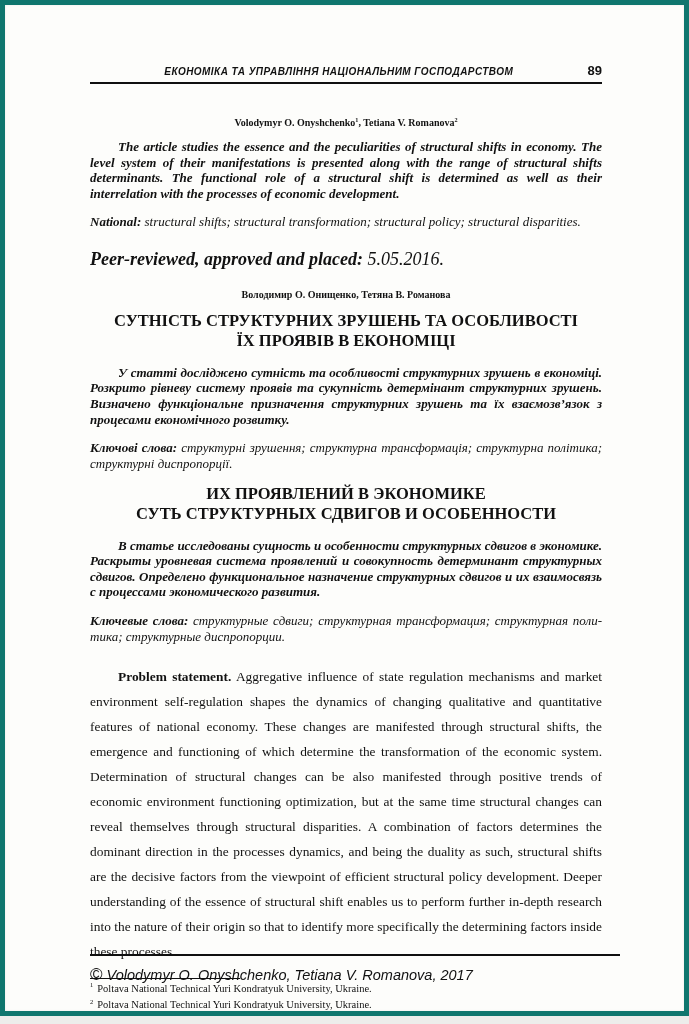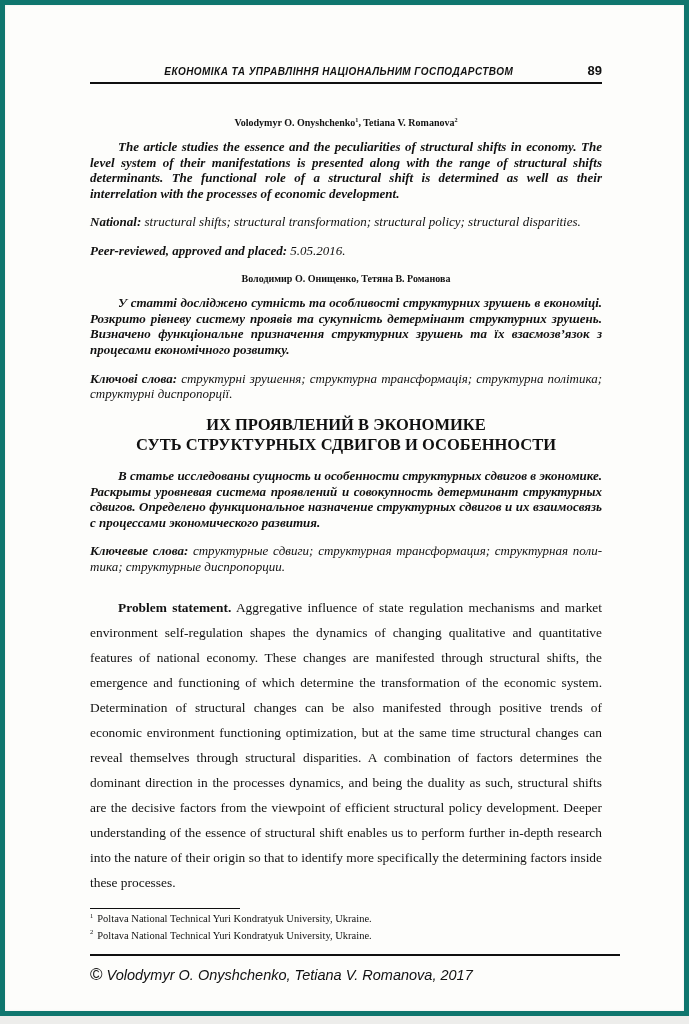--- a/index.html
+++ b/index.html
@@ -44,21 +44,21 @@
     font-weight:bold; font-style:italic;
     font-size:13px; line-height:1.2;
     text-align:justify; text-indent:28px;
     margin-top:3px;
   }
   .kwline {
     font-style:italic; font-size:13px; line-height:1.2;
     text-align:justify;
   }
   .kw-label { font-weight:bold; }
-  .meta-line { font-style:italic; font-size:13px; line-height:1.25;font-family:Liberation Serif, serif; }
+  .meta-line { font-style:italic; font-size:18px; line-height:1.25;font-family:Liberation Serif, serif; }
   .meta-label { font-weight:bold; }
 
   .body-para {
     margin-top:20px;
     font-size:13.4px; line-height:25px;
     text-align:justify; text-indent:28px;
   }
   .lead { font-weight:bold; }
 
   .footnote-rule { width:150px; border-top:1.5px solid #101010; margin-top:12px; }
@@ -86,20 +86,24 @@
 
   <section class="section-en">
     <p class="authors"><span>Volodymyr O. Onyshchenko</span><sup>1</sup><span>, </span><span>Tetiana V. Romanova</span><sup>2</sup></p>
     <p class="abstract">The article studies the essence and the peculiarities of structural shifts in economy. The level system of their manifestations is presented along with the range of structural shifts determinants. The functional role of a structural shift is determined as well as their interrelation with the processes of economic development.</p>
     <p class="kwline"><span class="kw-label">National:</span><span> structural shifts; structural transformation; structural policy; structural disparities.</span></p>
     <p class="meta-line"><span class="meta-label">Peer-reviewed, approved and placed:</span><span> 5.05.2016.</span></p>
   </section>
 
   <section class="section-uk">
     <p class="authors">Володимир О. Онищенко, Тетяна В. Романова</p>
+    <h2 class="title">
+      <span>СУТНІСТЬ СТРУКТУРНИХ ЗРУШЕНЬ ТА ОСОБЛИВОСТІ</span>
+      <span>ЇХ ПРОЯВІВ В ЕКОНОМІЦІ</span>
+    </h2>
     <p class="abstract">У статті досліджено сутність та особливості структурних зрушень в економіці. Розкрито рівневу систему проявів та сукупність детермінант структурних зрушень. Визначено функціональне призначення структурних зрушень та їх взаємозв’язок з процесами економічного розвитку.</p>
     <p class="kwline"><span class="kw-label">Ключові слова:</span><span> структурні зрушення; структурна трансформація; структурна політика; структурні диспропорції.</span></p>
   </section>
 
   <section class="section-ru">
     <h2 class="title">
       <span>ИХ ПРОЯВЛЕНИЙ В ЭКОНОМИКЕ</span>
       <span>СУТЬ СТРУКТУРНЫХ СДВИГОВ И ОСОБЕННОСТИ</span>
     </h2>
     <p class="abstract">В статье исследованы сущность и особенности структурных сдвигов в экономике. Раскрыты уровневая система проявлений и совокупность детерминант структурных сдвигов. Определено функциональное назначение структурных сдвигов и их взаимосвязь с процессами экономического развития.</p>

